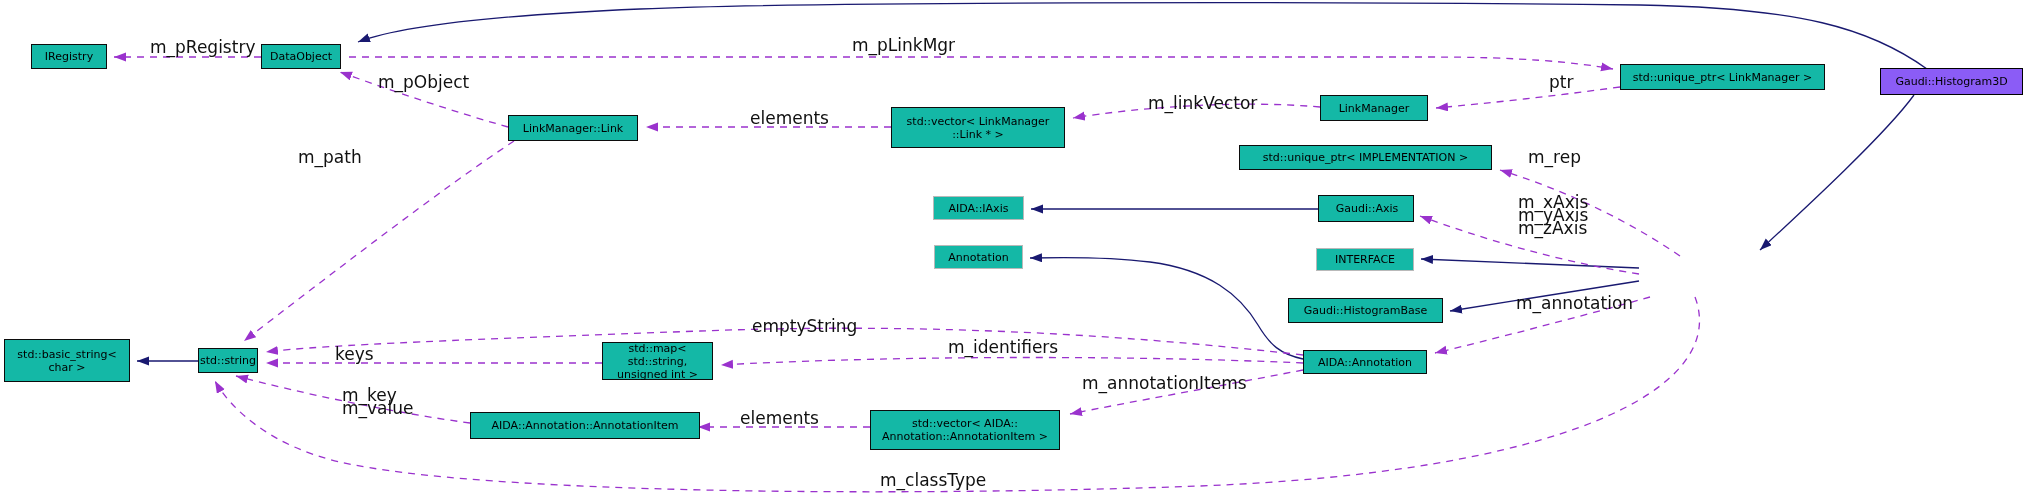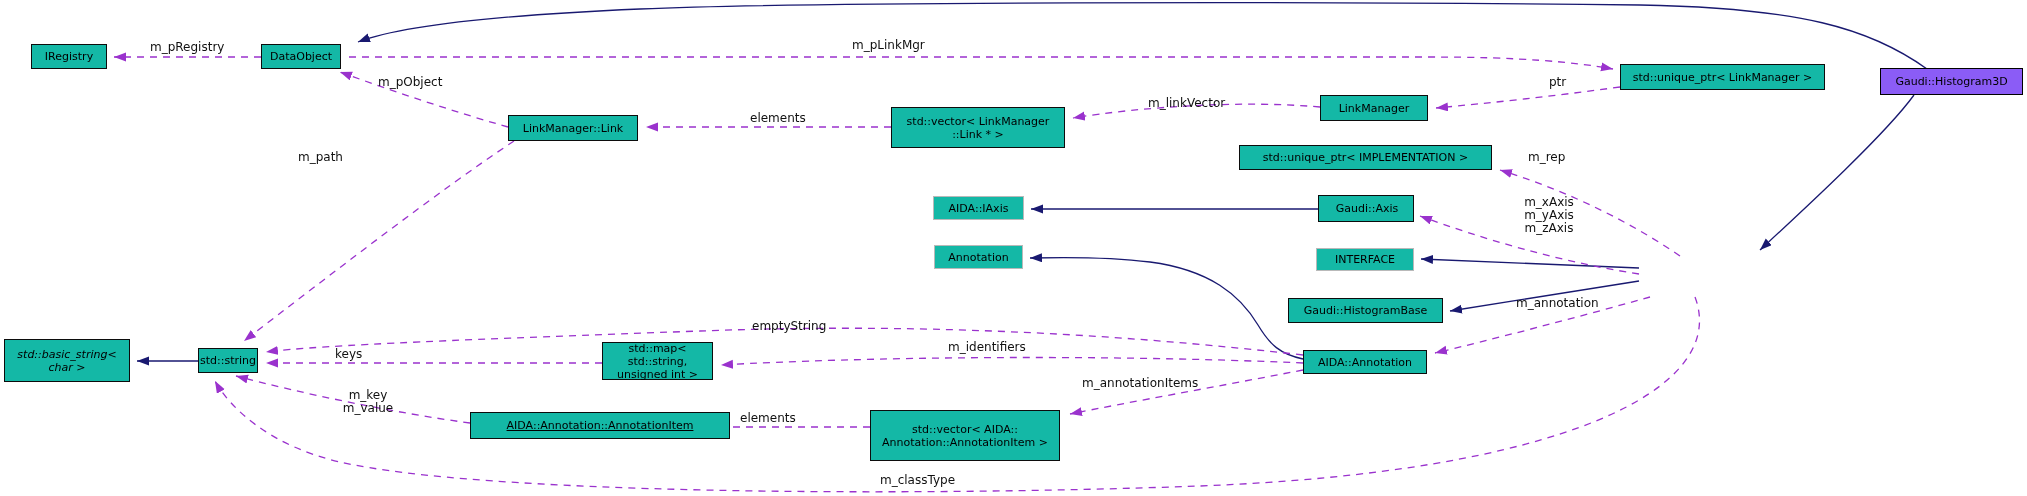--- a/index.html
+++ b/index.html
@@ -21,21 +21,21 @@
     border:1.4px solid #0c0c0c;
     color:#000;
     font-size:11px;line-height:13px;
     text-align:center;white-space:pre-line;
     padding:1px 4px;
   }
   .node.ext{border:1.2px solid #b9b9b9;}
   .node.selected{background:#8b5cf6;border:1.6px solid #000;}
   .elabel{
     position:absolute;z-index:3;
-    color:#101010;font-size:12px;line-height:13px;
+    color:#101010;font-size:17px;line-height:13px;
     white-space:pre-line;text-align:center;
   }
 </style>
 </head>
 <body>
 
 <div id="diagram">
 
   <svg id="edges" width="2027" height="496" viewBox="0 0 2027 496">
     <defs>
@@ -84,27 +84,27 @@
   <div class="node" style="left:1320px;top:95px;width:108px;height:26px;">LinkManager</div>
   <div class="node" style="left:1620px;top:64px;width:205px;height:26px;">std::unique_ptr&lt; LinkManager &gt;</div>
   <div class="node selected" style="left:1880px;top:68px;width:143px;height:27px;">Gaudi::Histogram3D</div>
   <div class="node" style="left:1239px;top:145px;width:253px;height:25px;">std::unique_ptr&lt; IMPLEMENTATION &gt;</div>
   <div class="node ext" style="left:933px;top:196px;width:91px;height:24px;">AIDA::IAxis</div>
   <div class="node" style="left:1318px;top:195px;width:96px;height:27px;padding-left:6px;">Gaudi::Axis</div>
   <div class="node ext" style="left:934px;top:245px;width:89px;height:24px;">Annotation</div>
   <div class="node ext" style="left:1316px;top:248px;width:98px;height:23px;">INTERFACE</div>
   <div class="node" style="left:1288px;top:298px;width:155px;height:25px;">Gaudi::HistogramBase</div>
   <div class="node" style="left:1303px;top:350px;width:124px;height:24px;">AIDA::Annotation</div>
-  <div class="node" style="left:4px;top:339px;width:126px;height:43px;font-style:italic;">std::basic_string&lt;
+  <div class="node" style="left:4px;top:339px;width:126px;height:43px;">std::basic_string&lt;
 char &gt;</div>
   <div class="node" style="left:198px;top:348px;width:60px;height:25px;">std::string</div>
   <div class="node" style="left:602px;top:342px;width:111px;height:38px;">std::map&lt; std::string,
 unsigned int &gt;</div>
-  <div class="node" style="left:470px;top:412px;width:260px;height:27px;text-decoration:underline;">AIDA::Annotation::AnnotationItem</div>
-  <div class="node" style="left:870px;top:410px;width:190px;height:51px;">std::vector&lt; AIDA::
+  <div class="node" style="left:470px;top:412px;width:230px;height:27px;">AIDA::Annotation::AnnotationItem</div>
+  <div class="node" style="left:870px;top:410px;width:190px;height:40px;">std::vector&lt; AIDA::
 Annotation::AnnotationItem &gt;</div>
 
   <div class="elabel" style="left:150px;top:41px;">m_pRegistry</div>
   <div class="elabel" style="left:378px;top:76px;">m_pObject</div>
   <div class="elabel" style="left:852px;top:39px;">m_pLinkMgr</div>
   <div class="elabel" style="left:1148px;top:97px;">m_linkVector</div>
   <div class="elabel" style="left:750px;top:112px;">elements</div>
   <div class="elabel" style="left:1549px;top:76px;">ptr</div>
   <div class="elabel" style="left:1528px;top:151px;">m_rep</div>
   <div class="elabel" style="left:1518px;top:196px;width:62px;">m_xAxis

